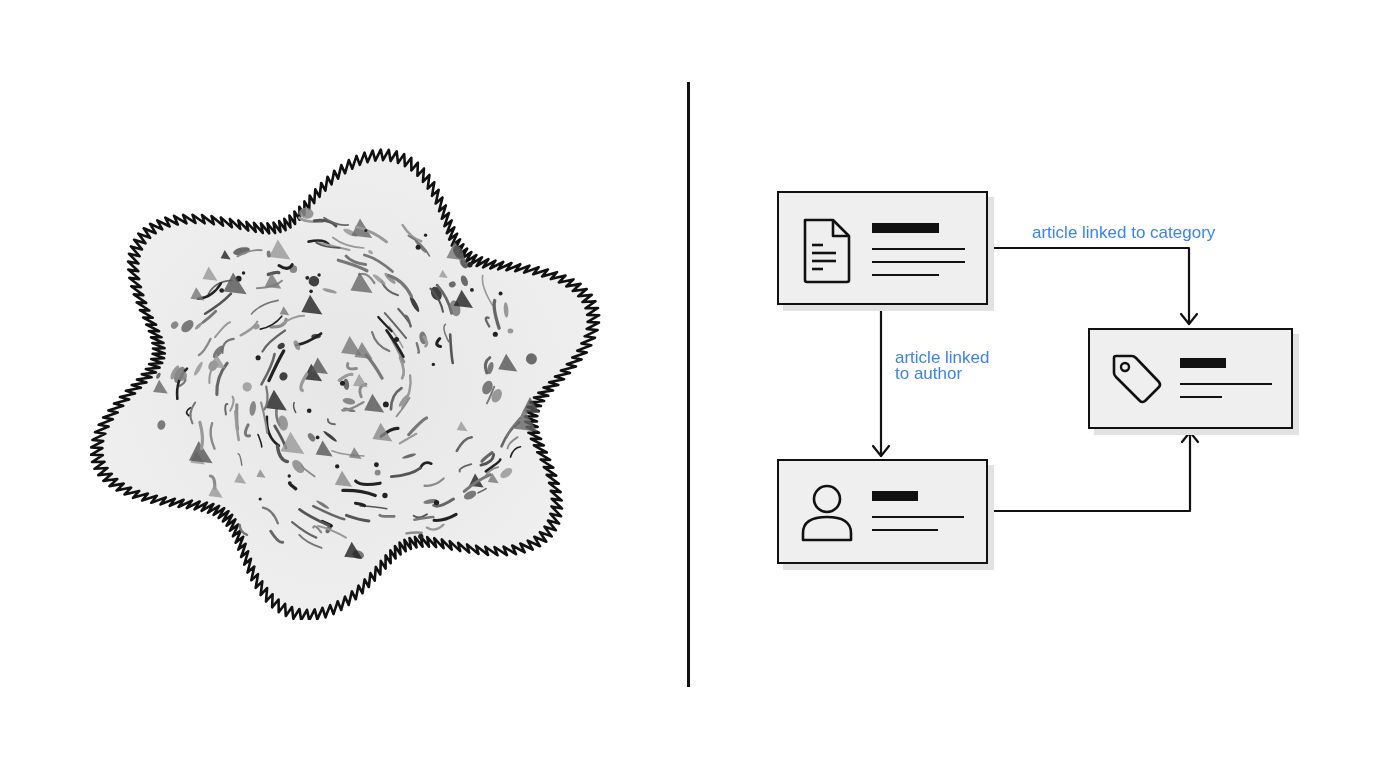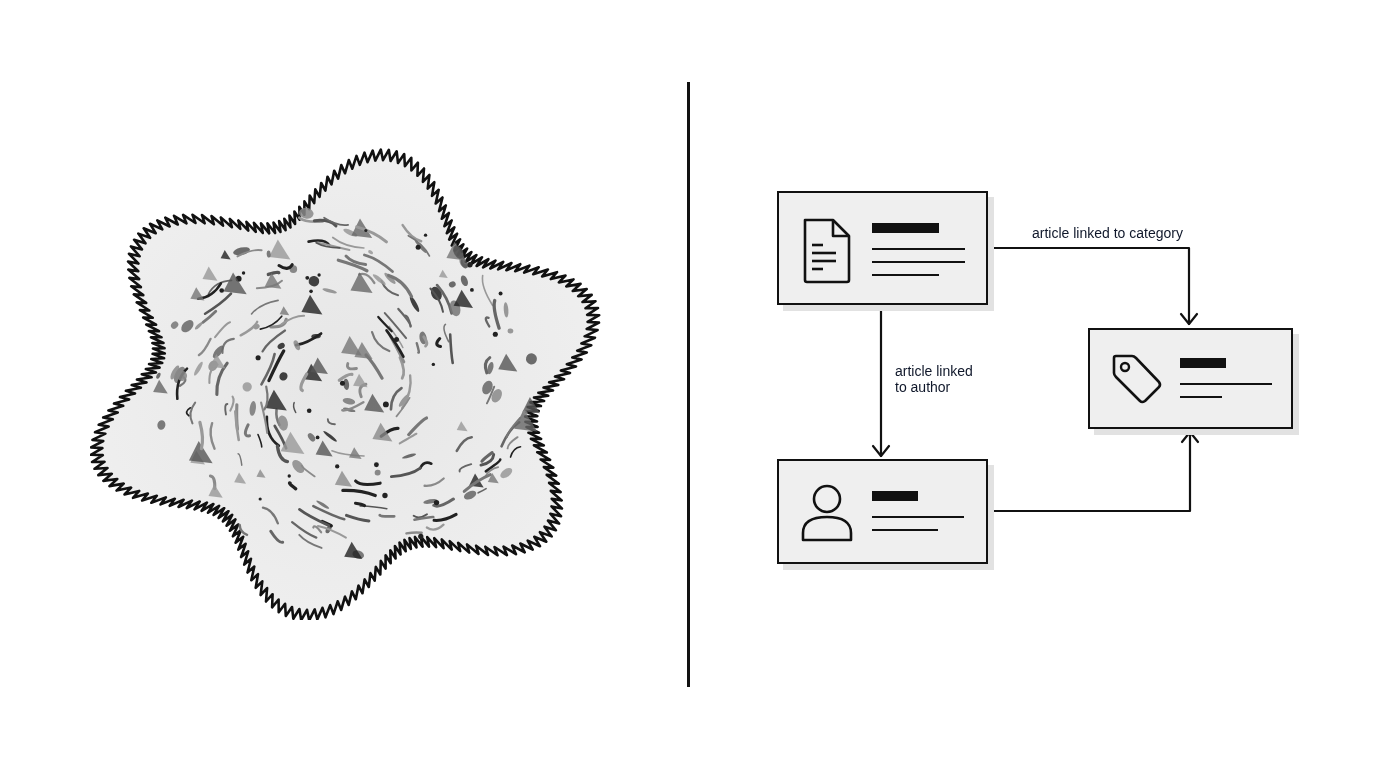--- a/index.html
+++ b/index.html
@@ -10,22 +10,22 @@
       position: absolute;
       background: #efefef;
       border: 2.5px solid #111;
       box-shadow: 6px 6px 0 #e2e2e2;
       box-sizing: border-box;
     }
     .bar-title { position: absolute; background: #111; height: 10px; }
     .bar-line { position: absolute; background: #111; height: 2px; }
     .edge-label {
       position: absolute;
-      font-size: 14px;
-      color: #0f172a;
+      font-size: 17px;
+      color: #3b82f6;
       line-height: 16px;
       white-space: pre-line;
     }
     .card-icon { position: absolute; }
   </style>
 </head>
 <body>
 
 <div class="abs" style="left:90px;top:140px;width:520px;height:480px;">
   <svg width="520" height="480" viewBox="0 0 520 480">
@@ -311,21 +311,21 @@
 
     <polyline points="881,305 881,456"></polyline>
     <polyline points="873,446 881,456 889,446"></polyline>
 
     <polyline points="987,511 1190,511 1190,432"></polyline>
     <polyline points="1182,442 1190,432 1198,442"></polyline>
   </g>
 </svg>
 
 <div class="edge-label" style="left:1032px;top:225px;">article linked to category</div>
-<div class="edge-label" style="left:895px;top:363px;">article linked
+<div class="edge-label" style="left:895px;top:350px;">article linked
 to author</div>
 
 <div class="card" style="left:777px;top:191px;width:211px;height:114px;">
   <svg class="card-icon" style="left:22px;top:24px;" width="52" height="68" viewBox="0 0 52 68">
     <path d="M4 3 H32 L48 19 V63 Q48 65 46 65 H6 Q4 65 4 63 Z" fill="none" stroke="#111" stroke-width="2.6" stroke-linejoin="round"></path>
     <path d="M32 3 V19 H48" fill="none" stroke="#111" stroke-width="2.6" stroke-linejoin="round"></path>
     <line x1="11" y1="28" x2="22" y2="28" stroke="#111" stroke-width="2.6"></line>
     <line x1="11" y1="36" x2="35" y2="36" stroke="#111" stroke-width="2.6"></line>
     <line x1="11" y1="44" x2="35" y2="44" stroke="#111" stroke-width="2.6"></line>
     <line x1="11" y1="52" x2="22" y2="52" stroke="#111" stroke-width="2.6"></line>

